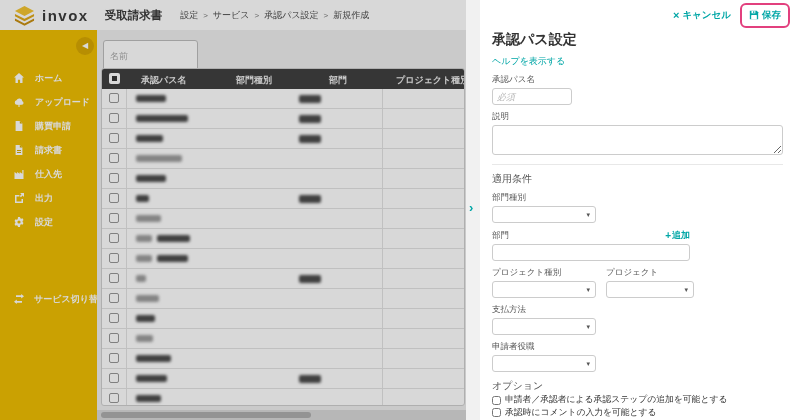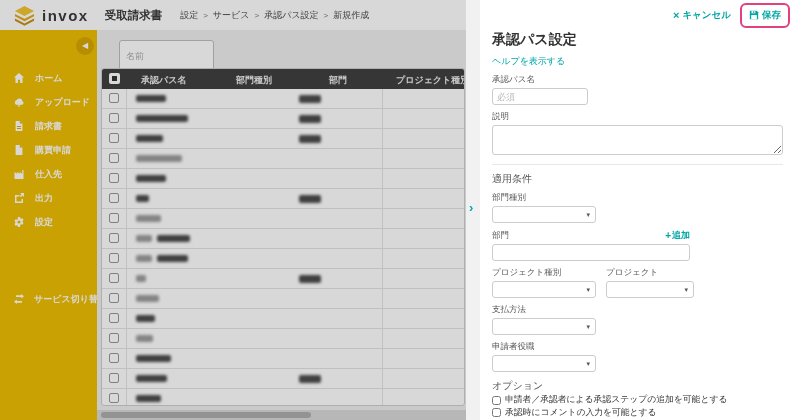--- a/index.html
+++ b/index.html
@@ -20,21 +20,21 @@
   .collapse-btn{position:absolute;top:7px;right:3px;width:18px;height:18px;border-radius:50%;
       background:#d8a700;border:none;color:#fff;font-size:8px;line-height:18px;text-align:center;padding:0;cursor:pointer;}
   .side-nav{position:absolute;top:36px;left:0;width:100%;}
   .side-item{height:24px;display:flex;align-items:center;padding-left:13px;cursor:pointer;}
   .sicon{width:13px;height:13px;display:inline-flex;}
   .sicon svg{width:12px;height:12px;fill:#fff;}
   .slabel{color:#fff;font-size:9px;font-weight:bold;margin-left:9px;white-space:nowrap;}
   .side-switch{position:absolute;top:257px;left:0;width:100%;height:24px;display:flex;align-items:center;padding-left:13px;cursor:pointer;box-sizing:border-box;}
   
   .main{position:absolute;left:97px;top:30px;width:369px;height:390px;background:#efefef;}
-  .search{position:absolute;left:22px;top:10px;width:95px;height:32px;border:1px solid #bdbdbd;border-radius:3px;
+  .search{position:absolute;left:6px;top:10px;width:95px;height:32px;border:1px solid #bdbdbd;border-radius:3px;
       font-size:9px;padding:0 6px;box-sizing:border-box;color:#333;background:#fff;font-family:inherit;}
   .search::placeholder{color:#a8a8a8;}
   .table{position:absolute;left:4px;top:38px;width:364px;height:338px;background:#fff;border:1px solid #cfcfcf;border-radius:3px;box-sizing:border-box;overflow:hidden;}
   .thead{position:relative;height:20px;background:var(--thbg);}
   .th{position:absolute;top:5px;font-size:9px;font-weight:bold;color:#ededed;white-space:nowrap;}
   .t1{left:39px;}.t2{left:134px;}.t3{left:227px;}.t4{left:294px;}
   .th-cb{position:absolute;left:7px;top:4px;width:11px;height:11px;background:#fff;border-radius:2px;}
   .th-cb::after{content:"";position:absolute;left:3px;top:3px;width:5px;height:5px;background:#333;}
   .tbody{position:relative;}
   .colline{position:absolute;top:0;bottom:0;width:1px;background:#e3e3e3;}
@@ -56,21 +56,21 @@
   .cancel,.save{color:var(--accent);font-weight:bold;font-size:9.5px;display:flex;align-items:center;gap:3px;cursor:pointer;text-decoration:none;}
   .x-icon{font-size:11px;font-weight:bold;line-height:9px;}
   .save-wrap{position:relative;display:flex;align-items:center;padding:0 2px;}
   .annotation{position:absolute;left:-7px;top:-6px;right:-7px;bottom:-6px;border:2.5px solid var(--pink);border-radius:6px;pointer-events:none;}
   h1.ptitle{font-size:14px;font-weight:bold;margin:9px 0 0;color:#333;}
   .help{display:inline-block;color:var(--accent);margin-top:6px;cursor:pointer;font-size:9px;}
   .fld{margin-top:6px;}
   .flabel{display:block;color:#555;font-size:8.5px;margin-bottom:2px;}
   .inp{height:17px;border:1px solid #ccc;border-radius:3px;font-size:9px;padding:0 4px;box-sizing:border-box;color:#333;background:#fff;font-family:inherit;}
   .inp::placeholder{color:#b8b8b8;}
-  .w96{width:96px;}.w198{width:198px;}
+  .w96{width:80px;font-style:italic;}.w198{width:198px;}
   .ta{display:block;width:100%;height:30px;resize:both;padding:2px 4px;font-family:inherit;}
   hr.div{border:none;border-top:1px solid #e8e8e8;margin:9px 0 0;}
   .section{color:#555;font-size:10px;margin-top:7px;}
   .sel{height:17px;border:1px solid #ccc;border-radius:3px;background:#fff;display:flex;align-items:center;justify-content:flex-end;padding-right:5px;box-sizing:border-box;cursor:pointer;}
   .caret{font-size:7px;color:#555;}
   .w104{width:104px;}.w88{width:88px;}
   .two{display:flex;gap:10px;}
   .lblrow{display:flex;justify-content:space-between;align-items:flex-end;width:198px;margin-bottom:2px;}
   .lblrow .flabel{margin-bottom:0;}
   .add{color:var(--accent);font-weight:bold;font-size:9px;display:flex;align-items:center;gap:1px;cursor:pointer;}
@@ -124,34 +124,34 @@
                 <path d="M6 11V7.3M6 6.9 4.5 8.4M6 6.9l1.5 1.5" stroke="#fff" stroke-width="1.1" fill="none"></path>
               </svg>
             </span>
             <span class="slabel">アップロード</span>
           </div>
           <div class="side-item">
             <span class="sicon">
               <svg viewBox="0 0 12 12">
                 <path d="M2.6 1h4.2l2.6 2.6V11H2.6z"></path>
                 <path d="M6.8 1v2.6h2.6z" fill="#d8ab00"></path>
+              </svg>
+            </span>
+            <span class="slabel">購買申請</span>
+          </div>
+          <div class="side-item">
+            <span class="sicon">
+              <svg viewBox="0 0 12 12">
+                <path d="M2.6 1h4.2l2.6 2.6V11H2.6z"></path>
+                <path d="M6.8 1v2.6h2.6z" fill="#d8ab00"></path>
                 <rect x="4" y="6" width="4" height="1" fill="#d8ab00"></rect>
                 <rect x="4" y="8" width="4" height="1" fill="#d8ab00"></rect>
               </svg>
             </span>
             <span class="slabel">請求書</span>
-          </div>
-          <div class="side-item">
-            <span class="sicon">
-              <svg viewBox="0 0 12 12">
-                <path d="M2.6 1h4.2l2.6 2.6V11H2.6z"></path>
-                <path d="M6.8 1v2.6h2.6z" fill="#d8ab00"></path>
-              </svg>
-            </span>
-            <span class="slabel">購買申請</span>
           </div>
           <div class="side-item">
             <span class="sicon">
               <svg viewBox="0 0 12 12">
                 <path d="M1.5 11V4.1l2.6 1.7V4.1l2.6 1.7V4.1l2.6 1.7V2h1.2v9z"></path>
               </svg>
             </span>
             <span class="slabel">仕入先</span>
           </div>
           <div class="side-item">

